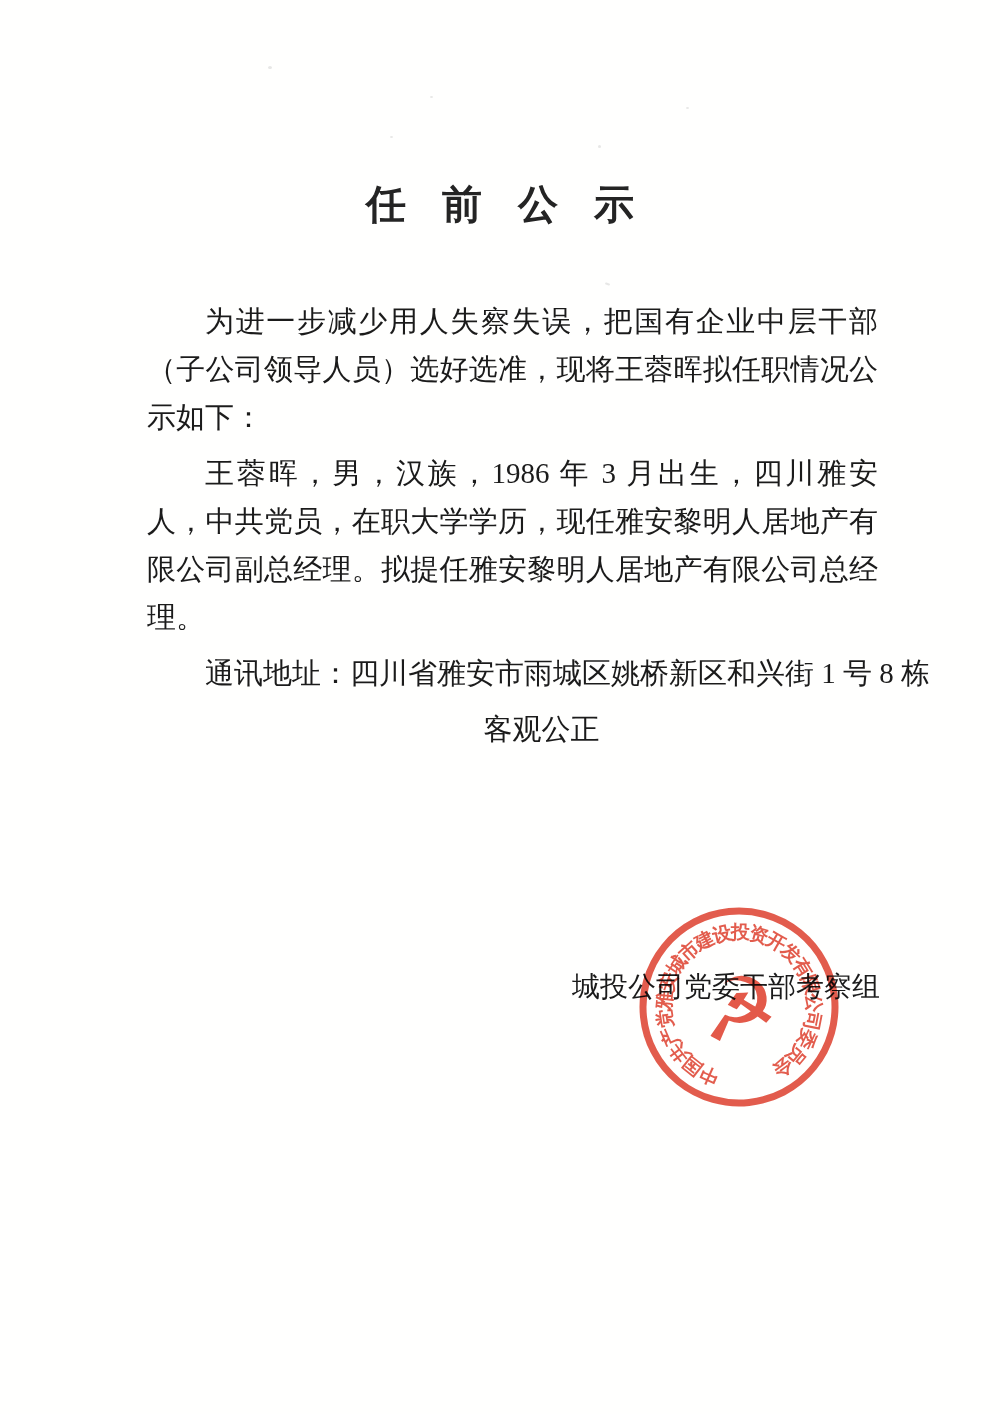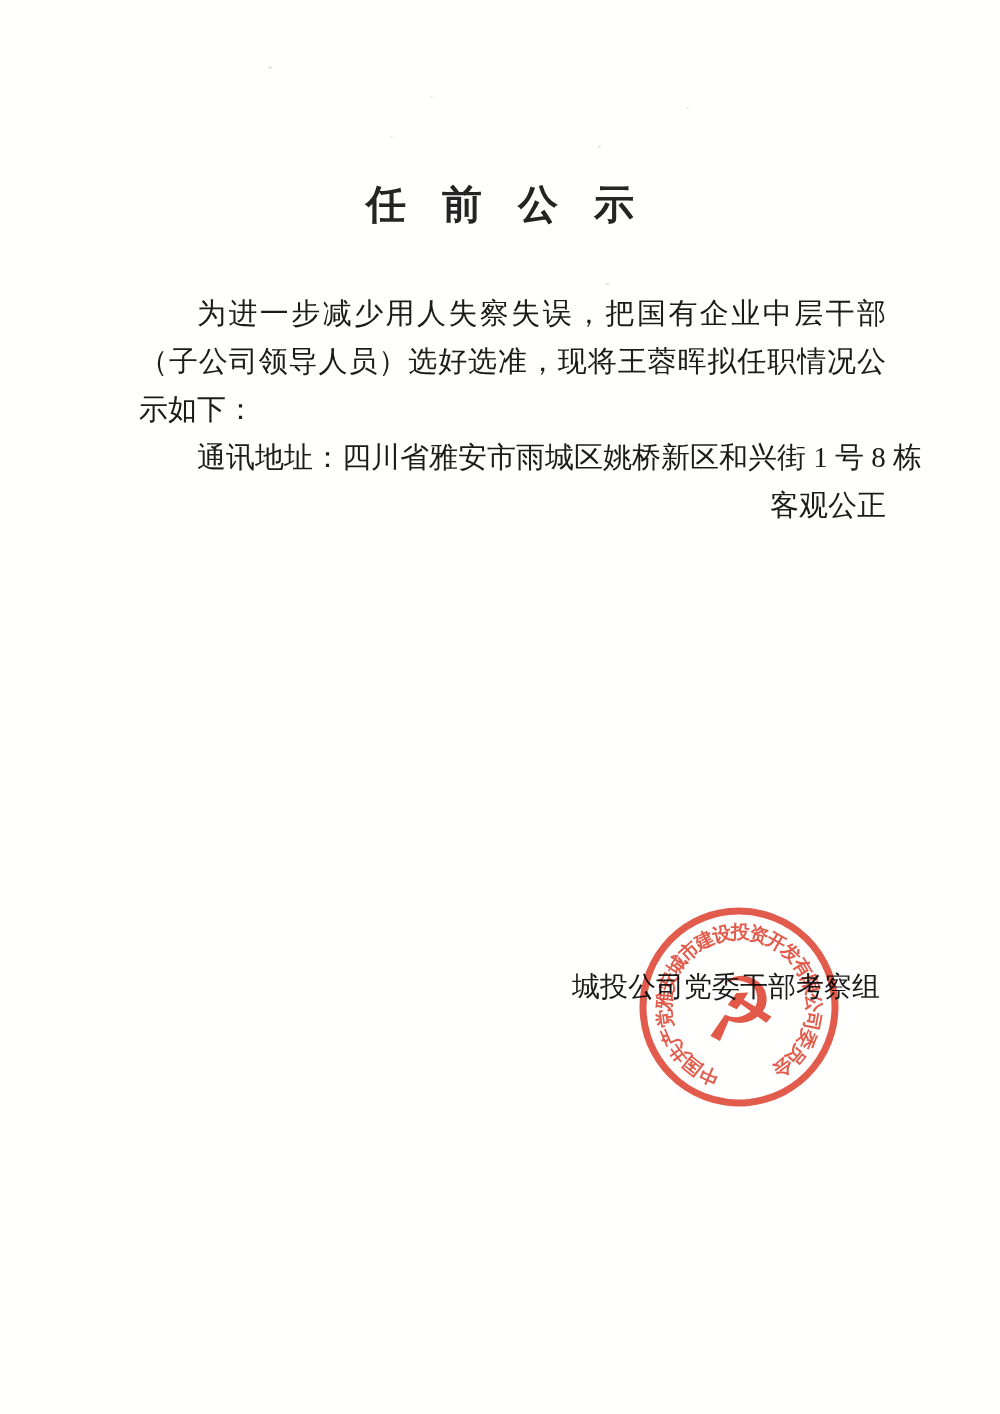--- a/index.html
+++ b/index.html
@@ -35,25 +35,25 @@
   .body-text {
     position: absolute;
     left: 139px;
     top: 289px;
     width: 747px;
     font-size: 29px;
     line-height: 48px;
     text-align: justify;
   }
   .body-text p {
-    margin: 0;
+    margin: 8px;
     text-indent: 2em;
   }
   .body-text p.contact {
-    text-align: right;
+    text-align: center;
     white-space: nowrap;
   }
   .signature {
     position: absolute;
     top: 964px;
     right: 120px;
     text-align: left;
     font-size: 28px;
     line-height: 46px;
     color: #1b1b1b;
@@ -88,20 +88,21 @@
 </style>
 </head>
 <body>
 
 <div class="page">
 
   <div class="title">任前公示</div>
 
   <div class="body-text">
     <p>为进一步减少用人失察失误，把国有企业中层干部（子公司领导人员）选好选准，现将王蓉晖拟任职情况公示如下：</p>
+    <p>王蓉晖，男，汉族，1986 年 3 月出生，四川雅安人，中共党员，在职大学学历，现任雅安黎明人居地产有限公司副总经理。拟提任雅安黎明人居地产有限公司总经理。</p>
     <p class="contact">通讯地址：四川省雅安市雨城区姚桥新区和兴街 1 号 8 栋</p>
     <p class="contact">客观公正</p>
   </div>
 
   <div class="signature">
     <div>城投公司党委干部考察组</div>
   </div>
 
   <div class="seal" id="seal">
       <svg viewBox="0 0 220 220" width="220" height="220">

